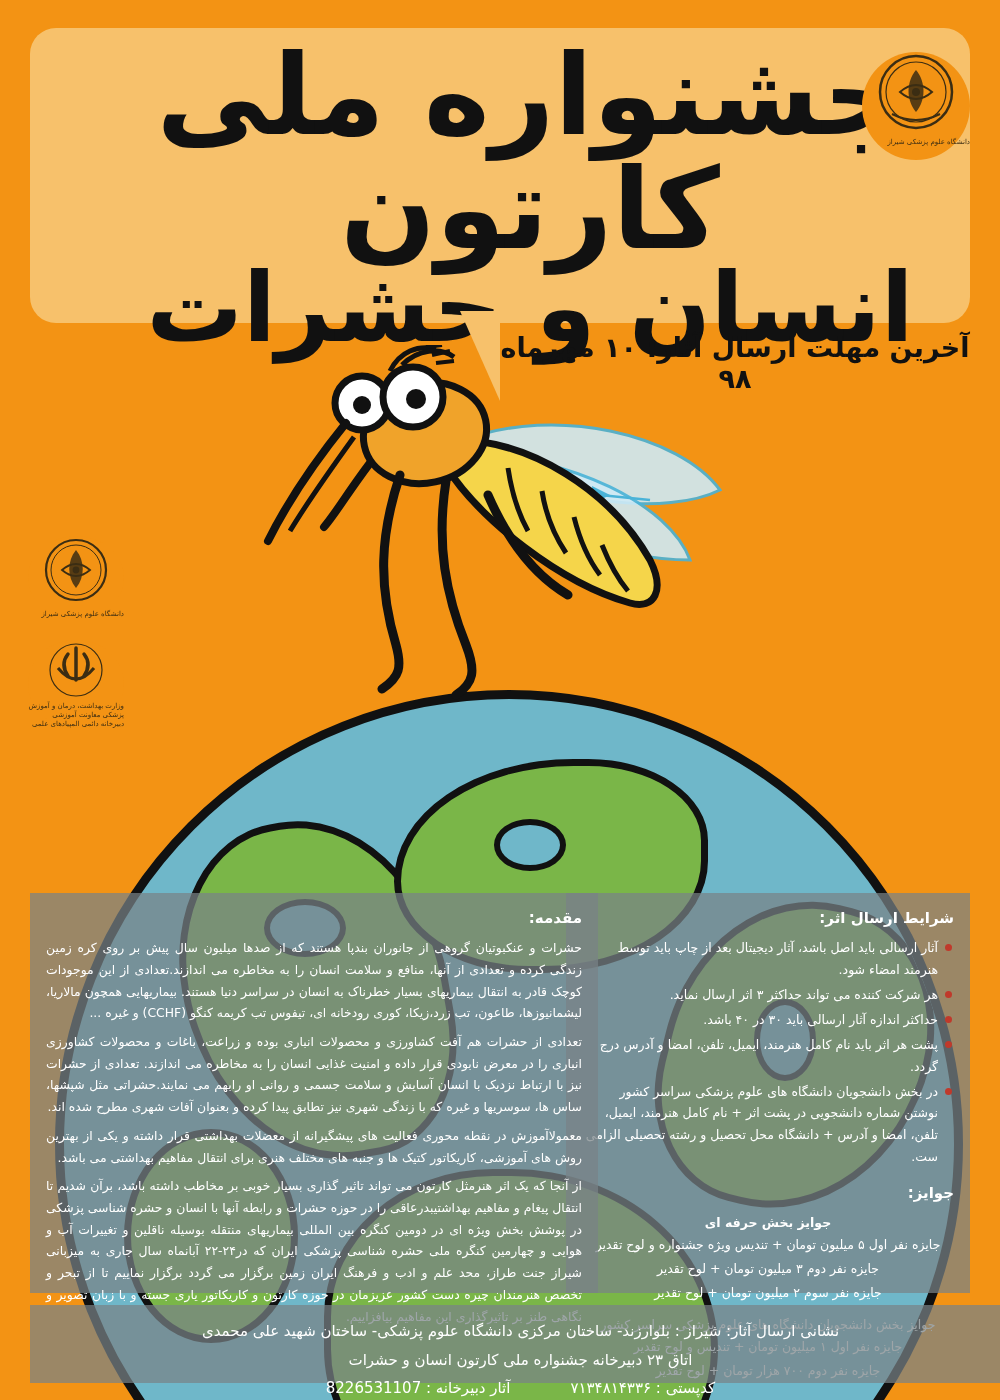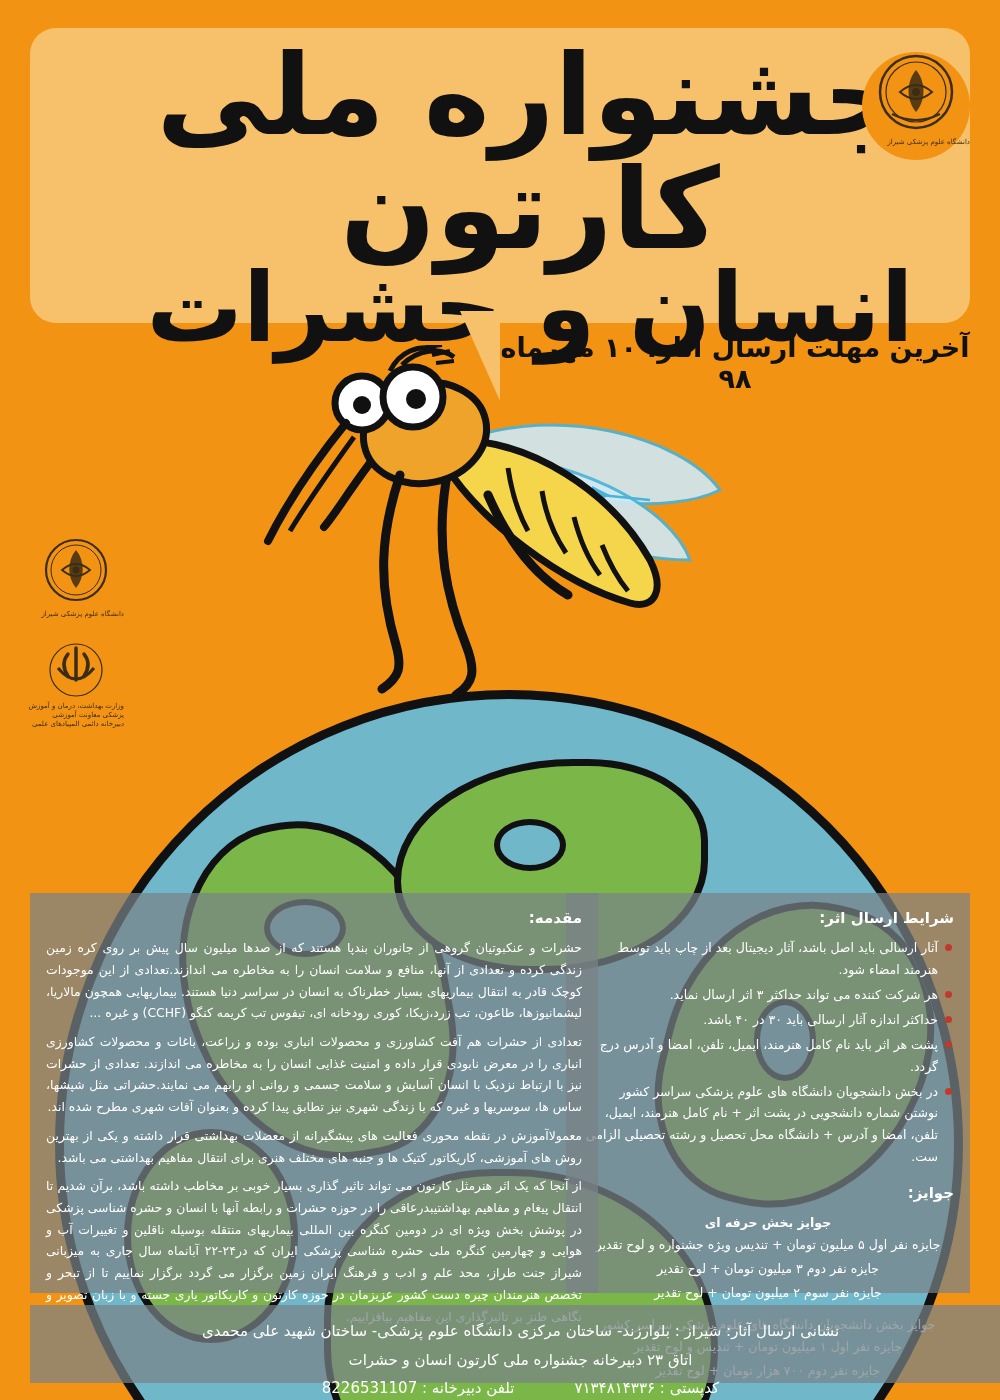--- a/index.html
+++ b/index.html
@@ -270,18 +270,18 @@
 
   <div class="panel panel-bottom">
     <div>نشانی ارسال آثار: شیراز : بلوارزند- ساختان مرکزی دانشگاه علوم پزشکی- ساختان شهید علی محمدی</div>
     <div>اتاق ۲۳ دبیرخانه  جشنواره ملی کارتون انسان و حشرات</div>
     <div class="bottom-row">
       <span>
         <span>کدپستی :</span>
         <span>۷۱۳۴۸۱۴۳۳۶</span>
       </span>
       <span>
-        <span>تلفن دبیرخانه :</span>
+        <span>آثار دبیرخانه :</span>
         <span>8226531107</span>
       </span>
     </div>
   </div>
 </div>
 
 </body></html>

